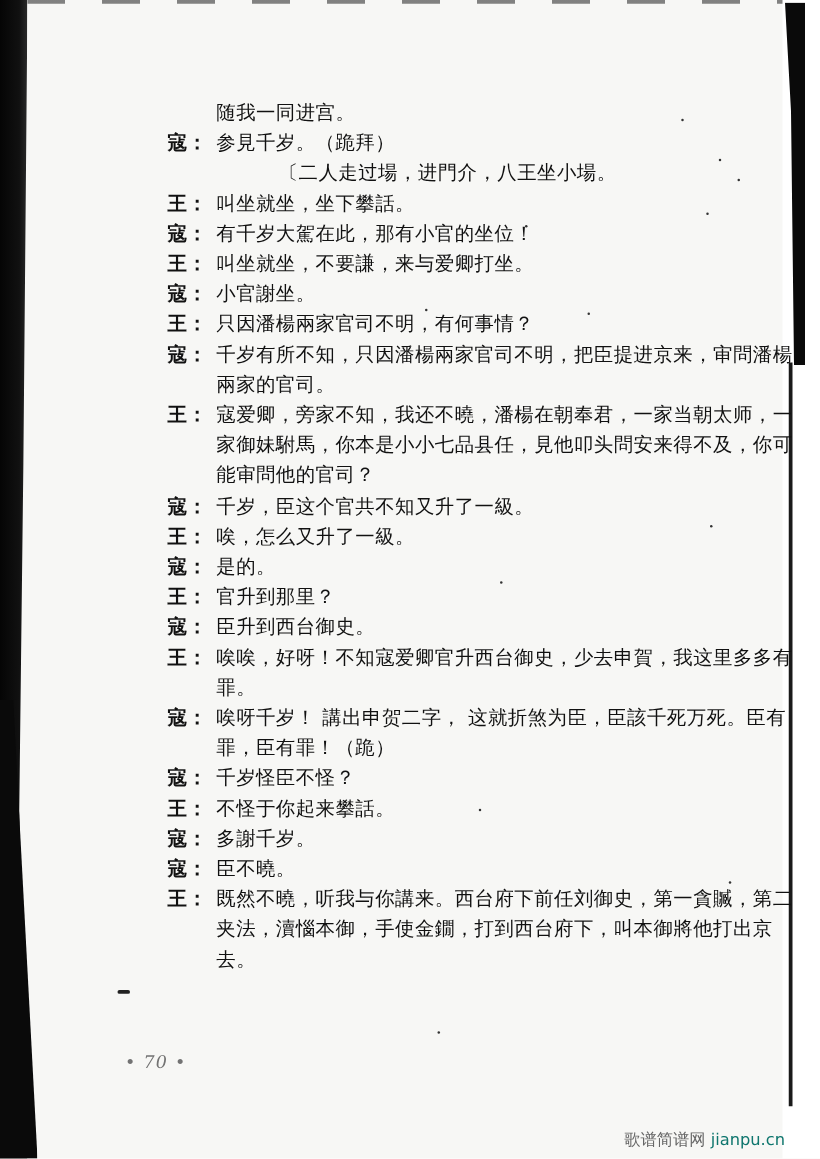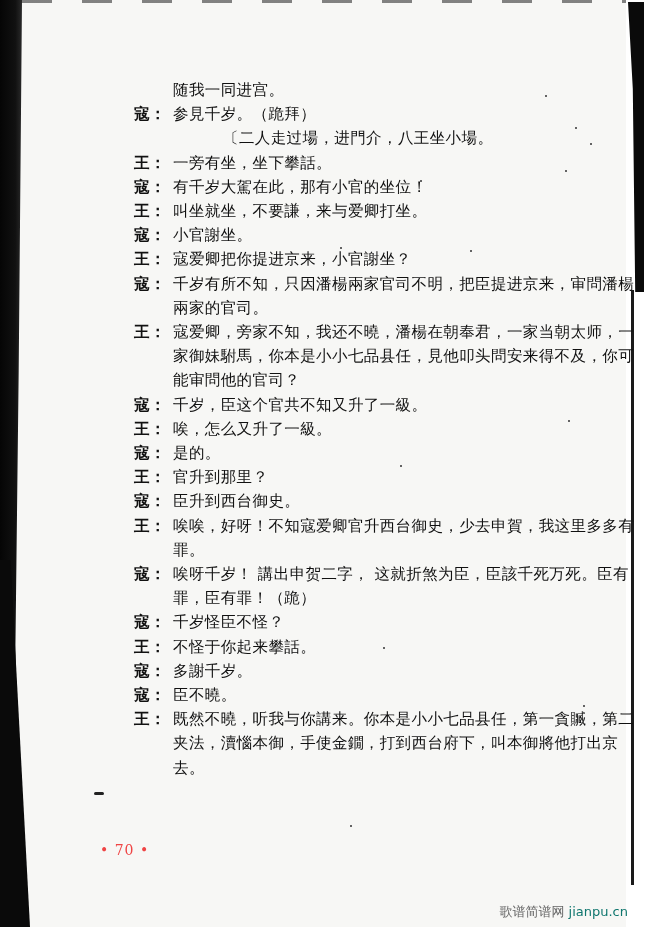--- a/index.html
+++ b/index.html
@@ -100,22 +100,23 @@
       width: 10px;
       height: 3px;
       background: #222;
       border-radius: 2px;
     }
     .page-number {
       position: absolute;
       left: 100px;
       top: 842px;
       font-size: 14px;
+      font-style: italic;
       font-family: "DejaVu Serif", serif;
-      color: #ef4444;
+      color: #737373;
       letter-spacing: 1px;
     }
     .watermark {
       position: absolute;
       right: 28px;
       top: 903px;
       font-size: 13px;
       font-family: "DejaVu Sans", sans-serif;
       color: #666;
     }
@@ -139,44 +140,44 @@
   <div class="edge-left-fade"></div>
   <div class="edge-top"></div>
   <div class="edge-right"></div>
   <div class="edge-right-bar"></div>
   <div class="edge-right-line"></div>
 
   <div class="text-block" id="text-block">
       <div class="line indent1"><span>随我一同进宫。</span></div>
       <div class="line "><span class="speaker">寇：</span><span>参見千岁。（跪拜）</span></div>
       <div class="line indent2"><span>〔二人走过場，进門介，八王坐小場。</span></div>
-      <div class="line "><span class="speaker">王：</span><span>一旁有坐，坐下攀話。</span></div>
+      <div class="line "><span class="speaker">王：</span><span>叫坐就坐，坐下攀話。</span></div>
       <div class="line "><span class="speaker">寇：</span><span>有千岁大駕在此，那有小官的坐位！</span></div>
       <div class="line "><span class="speaker">王：</span><span>叫坐就坐，不要謙，来与爱卿打坐。</span></div>
       <div class="line "><span class="speaker">寇：</span><span>小官謝坐。</span></div>
-      <div class="line "><span class="speaker">王：</span><span>寇爱卿把你提进京来，小官謝坐？</span></div>
+      <div class="line "><span class="speaker">王：</span><span>只因潘楊兩家官司不明，有何事情？</span></div>
       <div class="line "><span class="speaker">寇：</span><span>千岁有所不知，只因潘楊兩家官司不明，把臣提进京来，审問潘楊</span></div>
       <div class="line cont"><span>兩家的官司。</span></div>
       <div class="line "><span class="speaker">王：</span><span>寇爱卿，旁家不知，我还不曉，潘楊在朝奉君，一家当朝太师，一</span></div>
       <div class="line cont"><span>家御妹駙馬，你本是小小七品县任，見他叩头問安来得不及，你可</span></div>
       <div class="line cont"><span>能审問他的官司？</span></div>
       <div class="line "><span class="speaker">寇：</span><span>千岁，臣这个官共不知又升了一級。</span></div>
       <div class="line "><span class="speaker">王：</span><span>唉，怎么又升了一級。</span></div>
       <div class="line "><span class="speaker">寇：</span><span>是的。</span></div>
       <div class="line "><span class="speaker">王：</span><span>官升到那里？</span></div>
       <div class="line "><span class="speaker">寇：</span><span>臣升到西台御史。</span></div>
       <div class="line "><span class="speaker">王：</span><span>唉唉，好呀！不知寇爱卿官升西台御史，少去申賀，我这里多多有</span></div>
       <div class="line cont"><span>罪。</span></div>
       <div class="line "><span class="speaker">寇：</span><span>唉呀千岁！ 講出申贺二字， 这就折煞为臣，臣該千死万死。臣有</span></div>
       <div class="line cont"><span>罪，臣有罪！（跪）</span></div>
       <div class="line "><span class="speaker">寇：</span><span>千岁怪臣不怪？</span></div>
       <div class="line "><span class="speaker">王：</span><span>不怪于你起来攀話。</span></div>
       <div class="line "><span class="speaker">寇：</span><span>多謝千岁。</span></div>
       <div class="line "><span class="speaker">寇：</span><span>臣不曉。</span></div>
-      <div class="line "><span class="speaker">王：</span><span>既然不曉，听我与你講来。你本是小小七品县任，第一貪贓，第二</span></div>
+      <div class="line "><span class="speaker">王：</span><span>既然不曉，听我与你講来。西台府下前任刘御史，第一貪贓，第二</span></div>
       <div class="line cont"><span>夹法，瀆惱本御，手使金鐗，打到西台府下，叫本御將他打出京</span></div>
       <div class="line cont"><span>去。</span></div>
     </div>
 
   <div class="dash-mark"></div>
 
   <div class="page-number">• 70 •</div>
 
   <div class="watermark">
     <span>歌谱简谱网</span>

